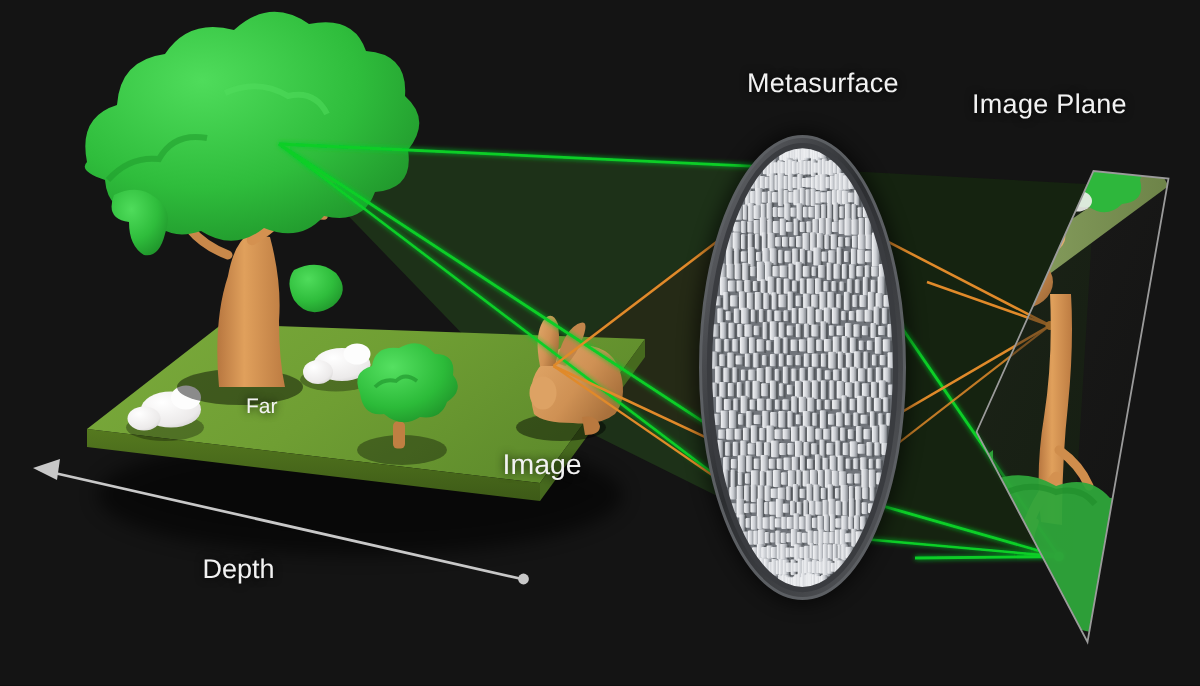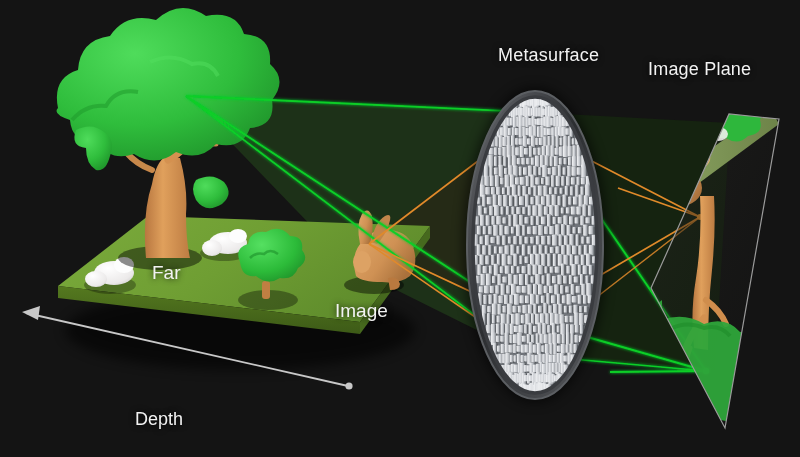--- a/index.html
+++ b/index.html
@@ -36,31 +36,30 @@
     left: 498px; top: 45px;
     font-size: 18px;
     letter-spacing: 0.2px;
   }
   #label-imageplane {
     left: 648px; top: 59px;
     font-size: 18px;
     letter-spacing: 0.2px;
   }
   #label-far {
-    left: 152px; top: 262px;
-    font-size: 19px;
+    left: 164px; top: 262px;
+    font-size: 14px;
   }
   #label-near {
     left: 335px; top: 300px;
     font-size: 19px;
   }
   #label-depth {
     left: 135px; top: 369px;
     font-size: 18px;
-    margin-top: 40px;
   }
 </style>
 </head>
 <body>
 
 <div id="figure">
 
   <svg id="scene-svg" viewBox="0 0 800 457">
     <defs>
       <linearGradient id="gradGroundTop" x1="0" y1="0" x2="1" y2="0.4">

